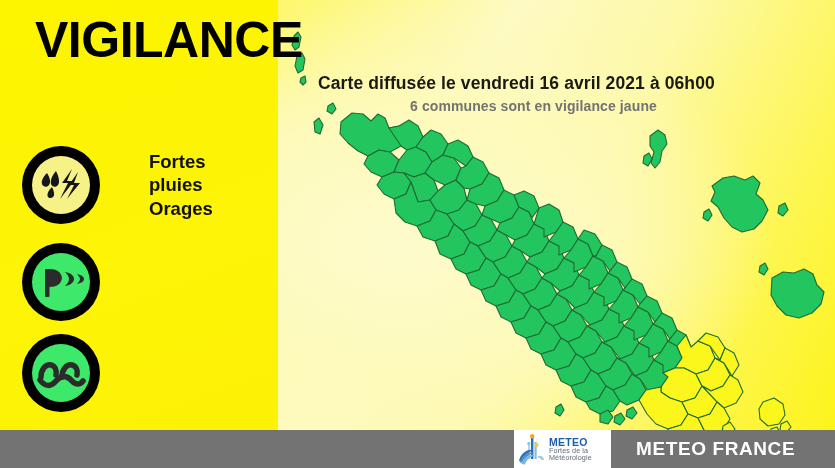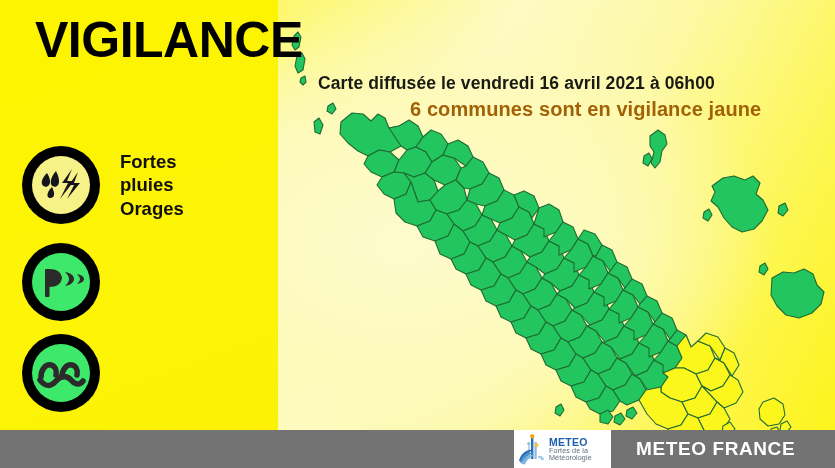--- a/index.html
+++ b/index.html
@@ -63,35 +63,35 @@
     font-size: 17.5px;
     line-height: 1.32;
     letter-spacing: 0.1px;
     white-space: nowrap;
     margin-top: 44px;
   }
   .subline {
     position: absolute;
     left: 410px;
     top: 98px;
-    color: #a16207;
+    color: #737373;
     font-weight: bold;
-    font-size: 20px;
+    font-size: 14px;
     letter-spacing: 0.1px;
     white-space: nowrap;
   }
 
   
   .legend { position: absolute; left: 0; top: 0; }
   .legend-row {
     position: absolute;
     display: flex;
     align-items: center;
   }
-  .legend-row.r0 { left: 22px; top: 146px; }
+  .legend-row.r0 { left: 22px; top: 146px; gap: 29px; }
   .legend-row.r1 { left: 22px; top: 243px; }
   .legend-row.r2 { left: 22px; top: 334px; }
 
   .badge {
     width: 78px;
     height: 78px;
     border-radius: 50%;
     background: #000000;
     display: flex;
     align-items: center;

